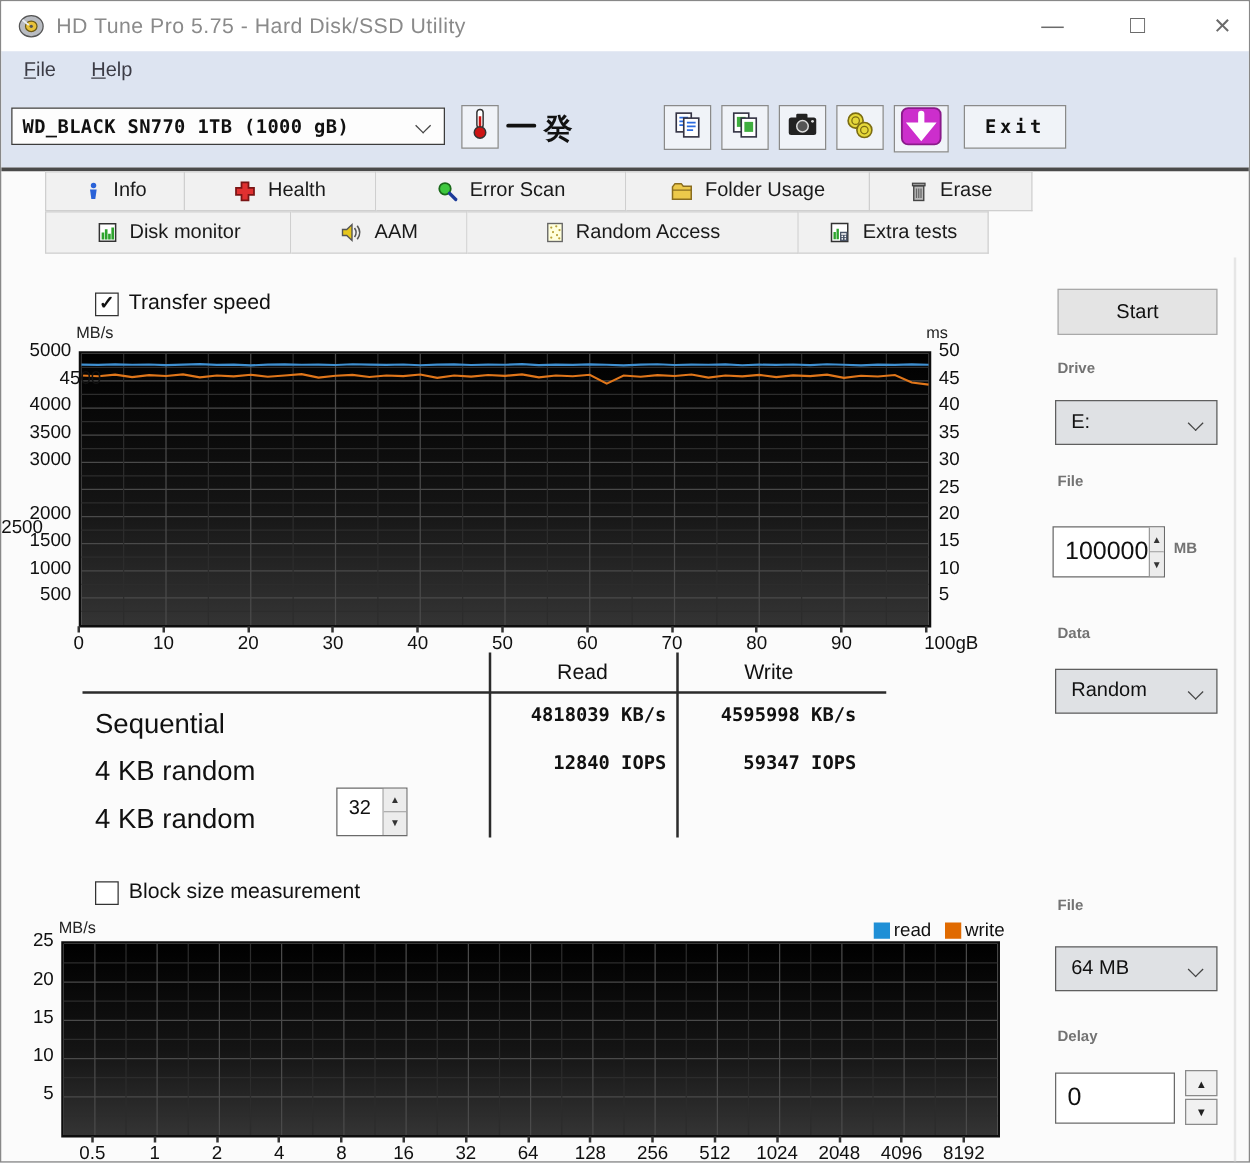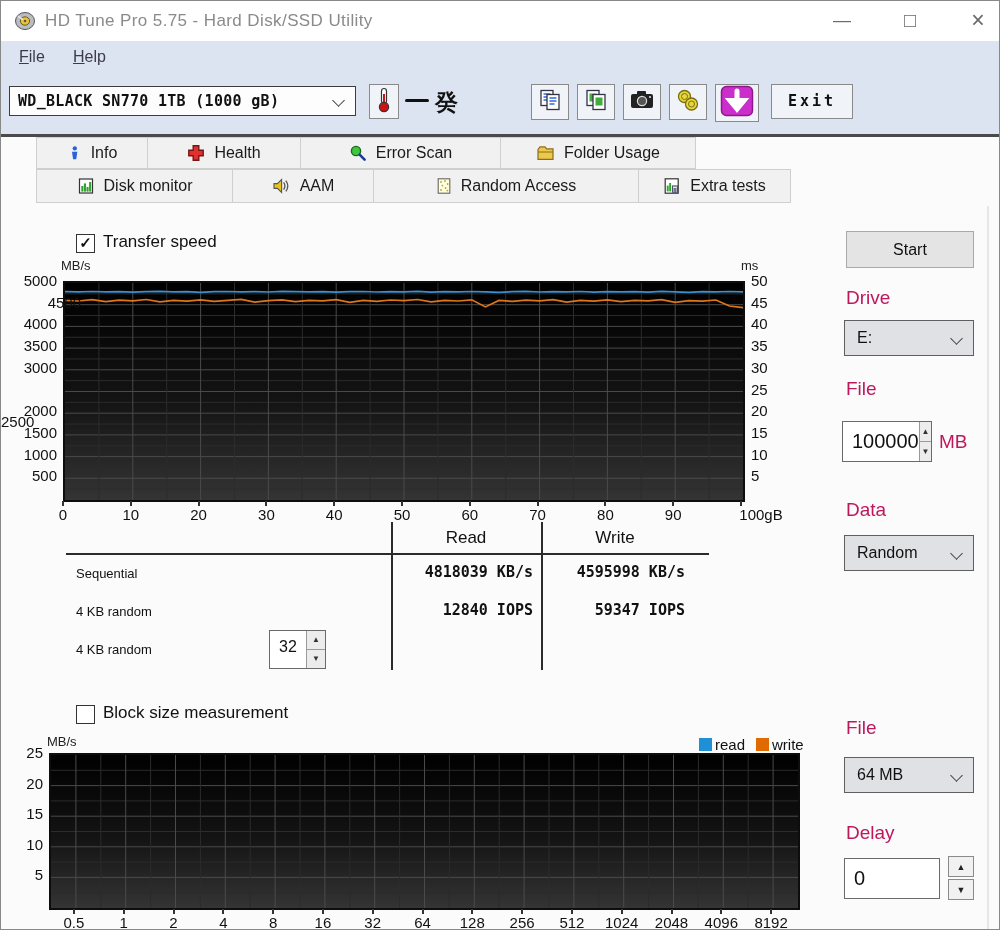--- a/index.html
+++ b/index.html
@@ -44,26 +44,26 @@
   
   .plot{border:2.5px solid #0d0d0d;box-sizing:content-box;background:linear-gradient(#000 0%,#141414 55%,#343434 100%);}
   .tick{position:absolute;font-size:15px;color:#111;white-space:nowrap;}
   .unit-label{position:absolute;font-size:13px;color:#222;}
   .tickmark{position:absolute;width:2px;height:5px;background:#333;}
 
   
   .vline{width:2px;background:#2b2b2b;}
   .hline{height:2px;background:#2b2b2b;}
   .th{font-size:17px;color:#111;text-align:center;}
-  .row-label{font-size:13px;color:#111;}
+  .row-label{font-size:22px;color:#111;}
   .val{font-family:"DejaVu Sans Mono",monospace;font-size:15px;font-weight:bold;color:#111;text-align:right;}
 
   
   .btn{background:#e4e4e4;border:1px solid #a9a9a9;box-sizing:border-box;text-align:center;font-size:16px;color:#111;}
-  .fld-label{font-size:19px;color:#be185d;}
+  .fld-label{font-size:12px;color:#737373;font-weight:bold;}
   .select{background:#dfe1e4;border:1px solid #5f5f5f;box-sizing:border-box;font-size:16px;color:#111;display:flex;align-items:center;padding-left:12px;}
   .select .chev{top:13px;}
   .numwrap{background:#fff;border:1px solid #6a6a6a;box-sizing:border-box;display:flex;}
   .numval{flex:1;font-size:20px;color:#111;padding:8px 0 0 9px;}
   .spincol{width:18px;display:flex;flex-direction:column;border-left:1px solid #9a9a9a;}
   .spinbtn{flex:1;background:#ececec;border:none;font-size:8px;line-height:8px;color:#333;text-align:center;display:flex;align-items:center;justify-content:center;border-bottom:1px solid #9a9a9a;}
   .spinbtn:last-child{border-bottom:none;}
   .sq-spin{background:#f1f1f1;border:1px solid #8a8a8a;box-sizing:border-box;text-align:center;font-size:9px;color:#222;display:flex;align-items:center;justify-content:center;}
 
   .legend{display:flex;align-items:center;gap:3px;font-size:15px;color:#111;}
@@ -192,20 +192,30 @@
         <span>Error Scan</span>
       </div>
       <div class="tab" style="width: 195px;">
         <span class="tab-icon">
           <svg width="19" height="18" viewBox="0 0 19 18">
             <path d="M2 5.5 l2-2.6 h5 l1.6 2 h6.4 v10.4 h-15 Z" fill="#ecc94b" stroke="#8a6d1f" stroke-width="1.2"></path>
             <path d="M2 8 h15" stroke="#8a6d1f" stroke-width="1"></path>
           </svg>
         </span>
         <span>Folder Usage</span>
+      </div>
+      <div class="tab" style="width: 130px;">
+        <span class="tab-icon">
+          <svg width="16" height="18" viewBox="0 0 16 18">
+            <rect x="3" y="2.6" width="10" height="2" fill="#9a9a9a" stroke="#444" stroke-width="1"></rect>
+            <rect x="4" y="4.8" width="8" height="11.6" fill="#b8b8b8" stroke="#444" stroke-width="1.1"></rect>
+            <path d="M6.2 6.8 v7.6 M8 6.8 v7.6 M9.8 6.8 v7.6" stroke="#666" stroke-width="1"></path>
+          </svg>
+        </span>
+        <span>Erase</span>
       </div>
     </div>
   <div class="abs tabrow tabrow2" id="tabrow2">
       <div class="tab" style="width: 197px;">
         <span class="tab-icon">
           <svg width="18" height="18" viewBox="0 0 18 18">
             <rect x="2.5" y="2" width="13" height="14" fill="#fff" stroke="#333" stroke-width="1.2"></rect>
             <rect x="4.3" y="9" width="2.1" height="5.6" fill="#2da32d"></rect>
             <rect x="6.9" y="6.4" width="2.1" height="8.2" fill="#2da32d"></rect>
             <rect x="9.5" y="10" width="2.1" height="4.6" fill="#2da32d"></rect>

